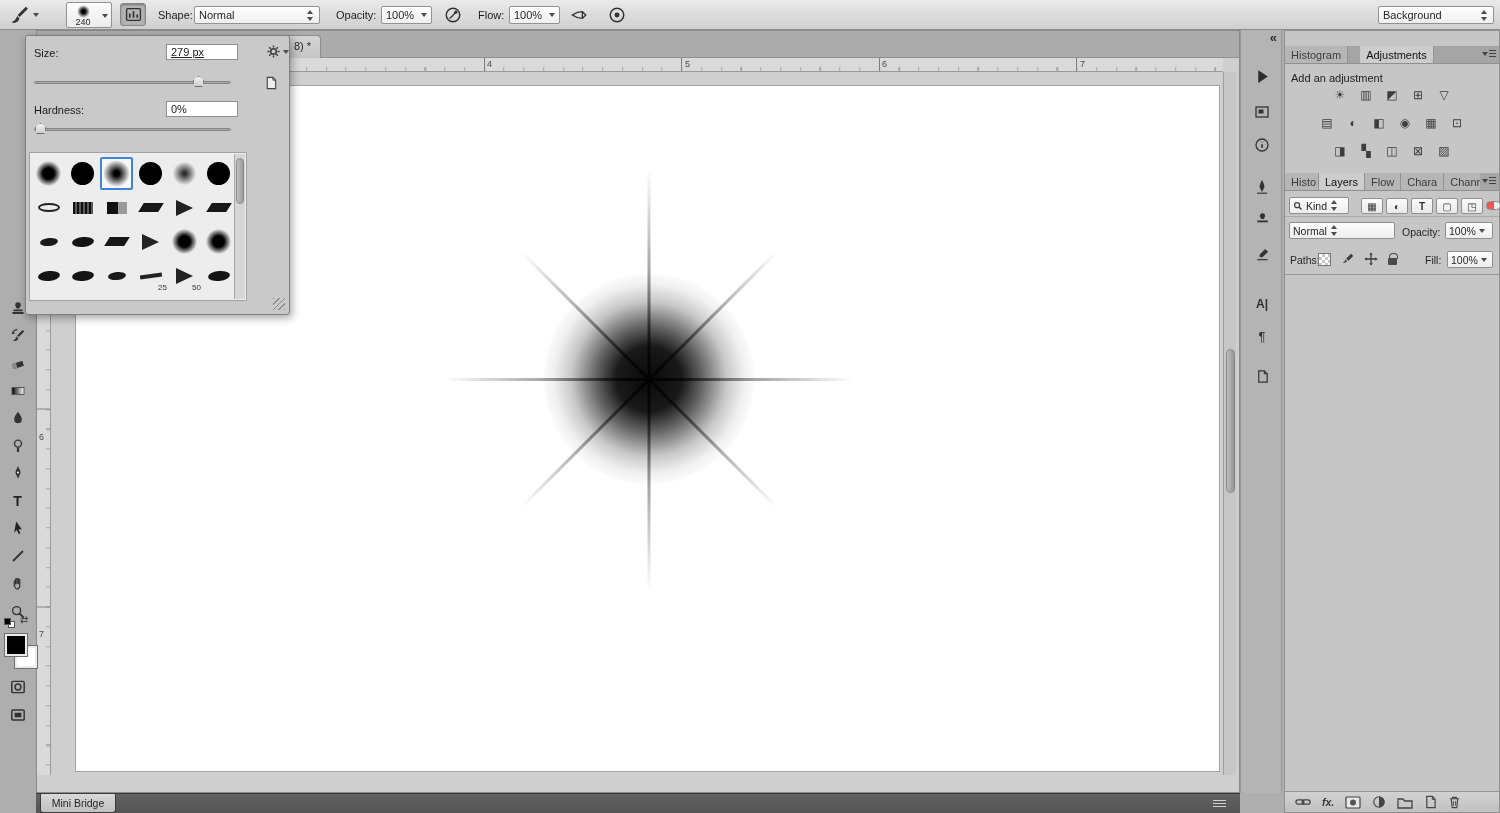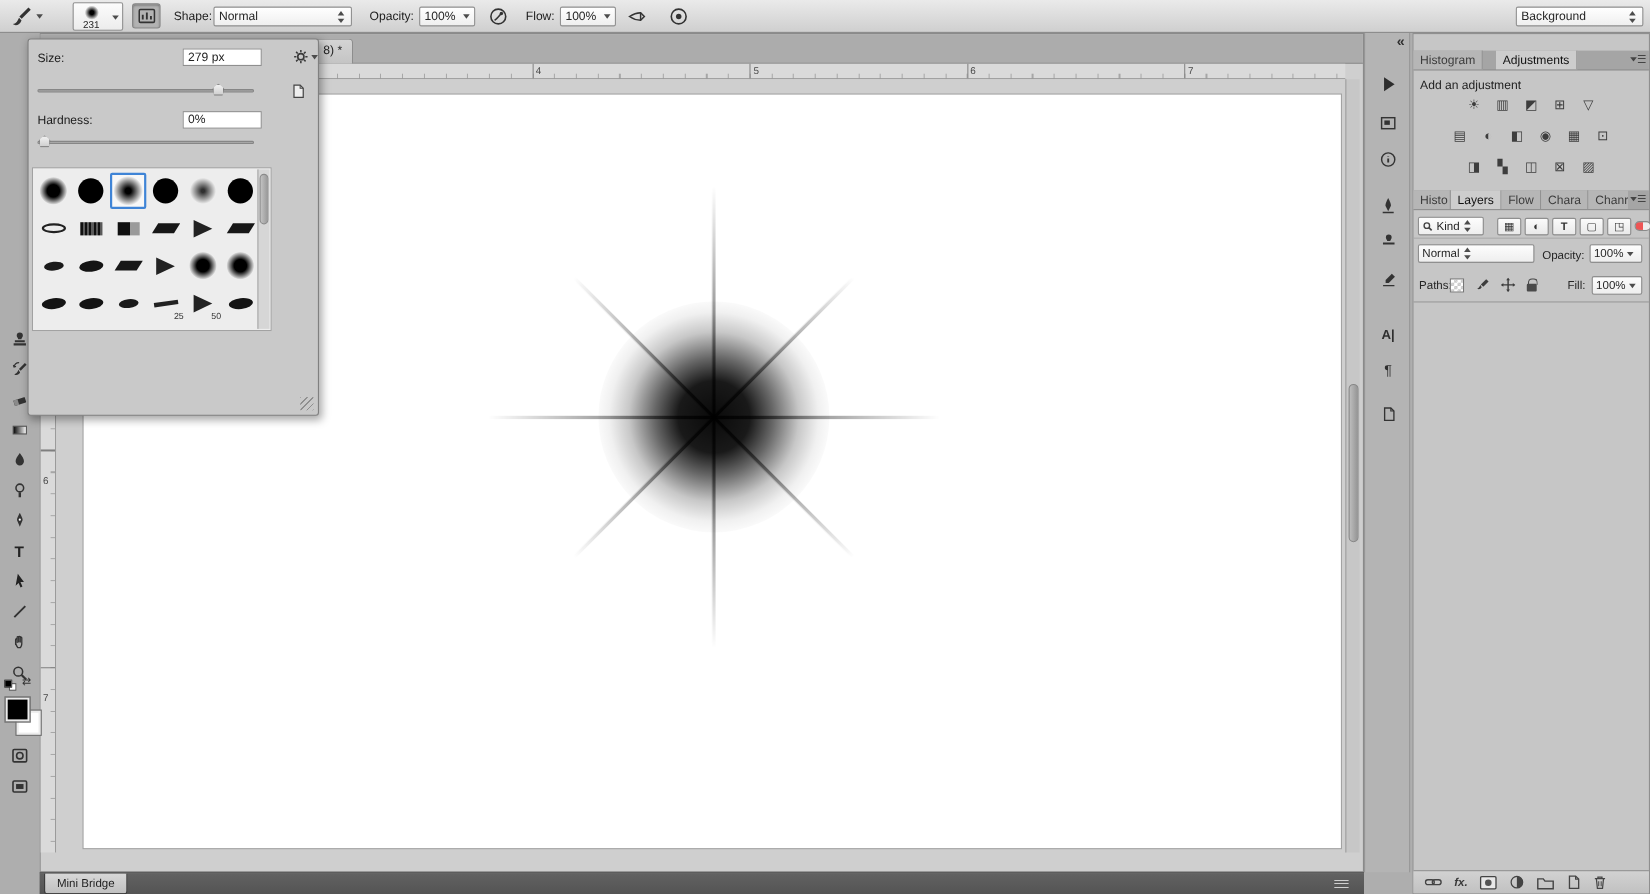--- a/index.html
+++ b/index.html
@@ -17,21 +17,21 @@
 .updn::before{top:0;border-bottom:4px solid #4c4c4c}
 .updn::after{bottom:0;border-top:4px solid #4c4c4c}
 .dn{width:0;height:0;border-left:3.5px solid transparent;border-right:3.5px solid transparent;border-top:4px solid #4c4c4c;flex:0 0 auto}
 .ob-btn{position:absolute;top:3px;width:26px;height:23px;border:1px solid transparent;border-radius:3px;display:flex;align-items:center;justify-content:center}
 .ob-btn.pressed{background:#b3b3b3;border-color:#878787;box-shadow:inset 0 1px 2px rgba(0,0,0,.35)}
 
 #tools{position:absolute;left:0;top:30px;width:36px;height:783px}
 .tool{position:absolute;left:3px;width:29px;height:26px;display:flex;align-items:center;justify-content:center}
 .swatch{position:absolute;width:22px;height:22px;border:2px solid #ececec;outline:1px solid #6f6f6f}
 
-#brush-panel{position:absolute;left:25px;top:35px;width:265px;height:343px;background:#c9c9c9;border:1px solid #808080;border-radius:3px;box-shadow:2px 3px 8px rgba(0,0,0,.35);z-index:50}
+#brush-panel{position:absolute;left:25px;top:35px;width:265px;height:280px;background:#c9c9c9;border:1px solid #808080;border-radius:3px;box-shadow:2px 3px 8px rgba(0,0,0,.35);z-index:50}
 .bp-label{position:absolute;color:#1c1c1c}
 .bp-input{position:absolute;height:16px;width:72px;background:#fff;border:1px solid #8f8f8f;font-family:"Liberation Sans",sans-serif;font-size:11px;padding:0 4px;color:#222}
 .slider{position:absolute;height:3px;background:linear-gradient(#8c8c8c,#bdbdbd);border:1px solid #868686;border-radius:2px}
 .sl-thumb{position:absolute;top:-6px;width:11px;height:11px;background:linear-gradient(#f2f2f2,#cfcfcf);border:1px solid #6c6c6c;clip-path:polygon(50% 0,100% 42%,84% 100%,16% 100%,0 42%)}
 #bp-grid{position:absolute;left:3px;top:116px;width:218px;height:149px;background:#ededed;border:1px solid #a2a2a2;overflow:hidden}
 .bcell{position:absolute;width:33px;height:33px;display:flex;align-items:center;justify-content:center}
 .bcell.sel{border:2px solid #3f84d6;border-radius:2px;background:#f7f7f7}
 .blabel{position:absolute;bottom:0px;left:0;right:0;text-align:right;font-size:8px;color:#333;line-height:8px}
 .bp-soft{width:25px;height:25px;border-radius:50%;background:radial-gradient(circle,#000 0 32%,rgba(0,0,0,0) 72%)}
 .bp-softlg{width:27px;height:27px;border-radius:50%;background:radial-gradient(circle,#000 0 14%,rgba(0,0,0,0) 70%)}
@@ -107,21 +107,21 @@
 <div id="options-bar">
   <div class="abs" style="left:8px;top:4px">
     <svg width="22" height="22" viewBox="0 0 16 16">
         <path d="M13 2l1.5 1.5-6 6L7 8z" fill="#333"></path>
         <path d="M6.8 8.8C5.8 10.6 5.4 12.6 2.6 13c1.8 1.6 4.8.6 5.8-2.4z" fill="#333"></path>
       </svg>
   </div>
   <div class="abs dn" style="left:33px;top:13px"></div>
   <div class="abs" style="left:66px;top:2px;width:46px;height:26px;background:linear-gradient(#fcfcfc,#ececec);border:1px solid #929292;border-radius:2px">
     <div class="abs" style="left:10px;top:2px;width:13px;height:13px;border-radius:50%;background:radial-gradient(circle,#000 0 20%,transparent 70%)"></div>
-    <div class="abs" style="left:0;top:14px;width:32px;text-align:center;font-size:9px">231</div>
+    <div class="abs" style="left:0;top:14px;width:32px;text-align:center;font-size:9px">240</div>
     <div class="abs dn" style="right:3px;top:11px"></div>
   </div>
   <div class="ob-btn pressed" style="left:120px">
     <svg width="17" height="17" viewBox="0 0 16 16">
         <rect x="1.5" y="2.5" width="13" height="11" rx="1" fill="none" stroke="#333" stroke-width="1.3"></rect>
         <path d="M4.5 11V7M8 11V5M11.5 11V8" stroke="#333" stroke-width="1.6"></path>
       </svg>
   </div>
   <span class="ob-label" style="left:158px">Shape:</span>
   <div class="combo" style="left:194px;width:126px">
@@ -485,21 +485,21 @@
           <path d="M2 4h10M5 4V2.5h4V4" fill="none" stroke="#444" stroke-width="1.2"></path>
           <path d="M3.5 4l1 9.5h5l1-9.5" fill="none" stroke="#444" stroke-width="1.2"></path>
           <path d="M5.8 6.5v5M8.2 6.5v5" stroke="#444" stroke-width="1"></path>
         </svg>
       </span>
   </div>
 </div>
 
 <div id="brush-panel">
   <span class="bp-label" style="left:8px;top:11px">Size:</span>
-  <input class="bp-input" style="left: 140px; top: 8px;" value="279 px">
+  <input class="bp-input" style="left: 140px; top: 8px; text-decoration: underline;" value="279 px">
   <div class="abs" style="left:240px;top:8px">
     <svg width="15" height="15" viewBox="0 0 16 16">
         <circle cx="8" cy="8" r="3" fill="none" stroke="#3a3a3a" stroke-width="1.6"></circle>
         <path d="M8 1.5v2.2M8 12.3v2.2M1.5 8h2.2M12.3 8h2.2M3.4 3.4l1.6 1.6M11 11l1.6 1.6M12.6 3.4L11 5M5 11l-1.6 1.6" stroke="#3a3a3a" stroke-width="1.5"></path>
       </svg>
   </div>
   <div class="abs dn" style="left:257px;top:14px"></div>
   <div class="slider" style="left:8px;top:45px;width:197px">
     <div class="sl-thumb" style="left:158px"></div>
   </div>

